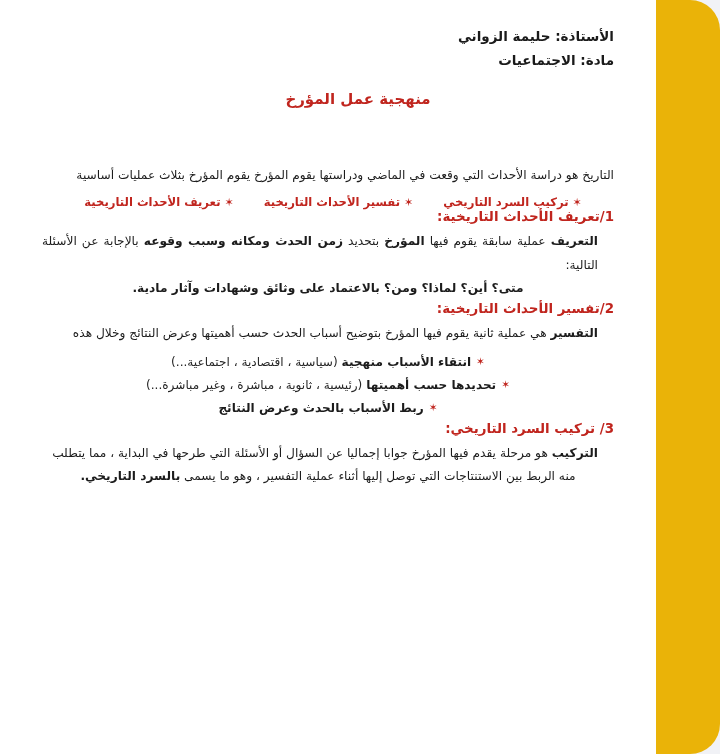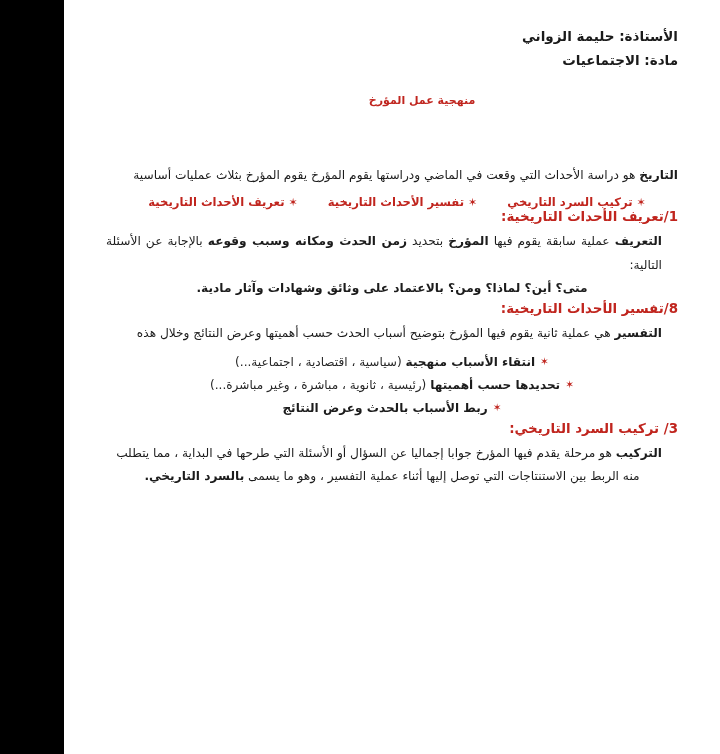--- a/index.html
+++ b/index.html
@@ -12,22 +12,23 @@
     height: 754px;
     background: #f1f2f6;
     font-family: "DejaVu Sans", "Liberation Sans", sans-serif;
     overflow: hidden;
   }
   .page-wrap {
     position: relative;
     width: 720px;
     height: 754px;
     display: flex;
-    justify-content: flex-start;
-    background: #000000;
+    justify-content: flex-end;
+    background: #eab308;
+    border-radius: 30px;
   }
   .page {
     position: relative;
     width: 656px;
     height: 754px;
     background: #ffffff;
     box-sizing: border-box;
     padding: 18px 42px 0 42px;
     direction: rtl;
     text-align: right;
@@ -48,38 +49,38 @@
   }
 
   
   .main-title {
     margin: 17px 0 0 0;
     text-align: center;
     padding-right: 0;
   }
   .main-title .title-text {
     display: inline-block;
-    font-size: 11px;
+    font-size: 15px;
     font-weight: bold;
     color: #c0251e;
     letter-spacing: 0.3px;
     margin-right: -60px;
   }
 
   
   .intro-para {
     margin: 56px 0 0 0;
     font-size: 12.2px;
     color: #1c1c1c;
     line-height: 1.95;
     text-align: justify;
     text-align-last: right;
   }
   .intro-para .lead {
-    font-weight: bold;
+    font-weight: normal;
   }
   .intro-tail {
     margin: 0;
     font-size: 12.2px;
     color: #1c1c1c;
     line-height: 1.9;
     text-align: left;
     direction: rtl;
   }
 
@@ -193,21 +194,21 @@
       <span class="b-item"><span class="star">✶</span><span>تفسير الأحداث التاريخية</span></span>
       <span class="b-item"><span class="star">✶</span><span>تعريف الأحداث التاريخية</span></span>
     </div>
 
     <h2 class="section-heading">1/تعريف الأحداث التاريخية:</h2>
     <p class="sec-para indent-1">
       <b>التعريف</b><span> عملية سابقة يقوم فيها </span><b>المؤرخ</b><span> بتحديد </span><b>زمن الحدث ومكانه وسبب وقوعه</b><span> بالإجابة عن الأسئلة التالية:</span>
     </p>
     <p class="sec-para-2">متى؟ أين؟ لماذا؟ ومن؟ بالاعتماد على وثائق وشهادات وآثار مادية.</p>
 
-    <h2 class="section-heading">8/تفسير الأحداث التاريخية:</h2>
+    <h2 class="section-heading">2/تفسير الأحداث التاريخية:</h2>
     <p class="sec-para indent-1">
       <b>التفسير</b><span> هي عملية ثانية يقوم فيها المؤرخ بتوضيح أسباب الحدث حسب أهميتها وعرض النتائج وخلال هذه</span>
     </p>
 
     <ul class="star-list">
       <li><span class="star">✶</span><span class="strong">انتقاء الأسباب منهجية</span><span class="plain"> (سياسية ، اقتصادية ، اجتماعية...)</span></li>
       <li><span class="star">✶</span><span class="strong">تحديدها حسب أهميتها</span><span class="plain"> (رئيسية ، ثانوية ، مباشرة ، وغير مباشرة...)</span></li>
       <li><span class="star">✶</span><span class="strong">ربط الأسباب بالحدث وعرض النتائج</span><span class="plain"></span></li>
     </ul>
 

